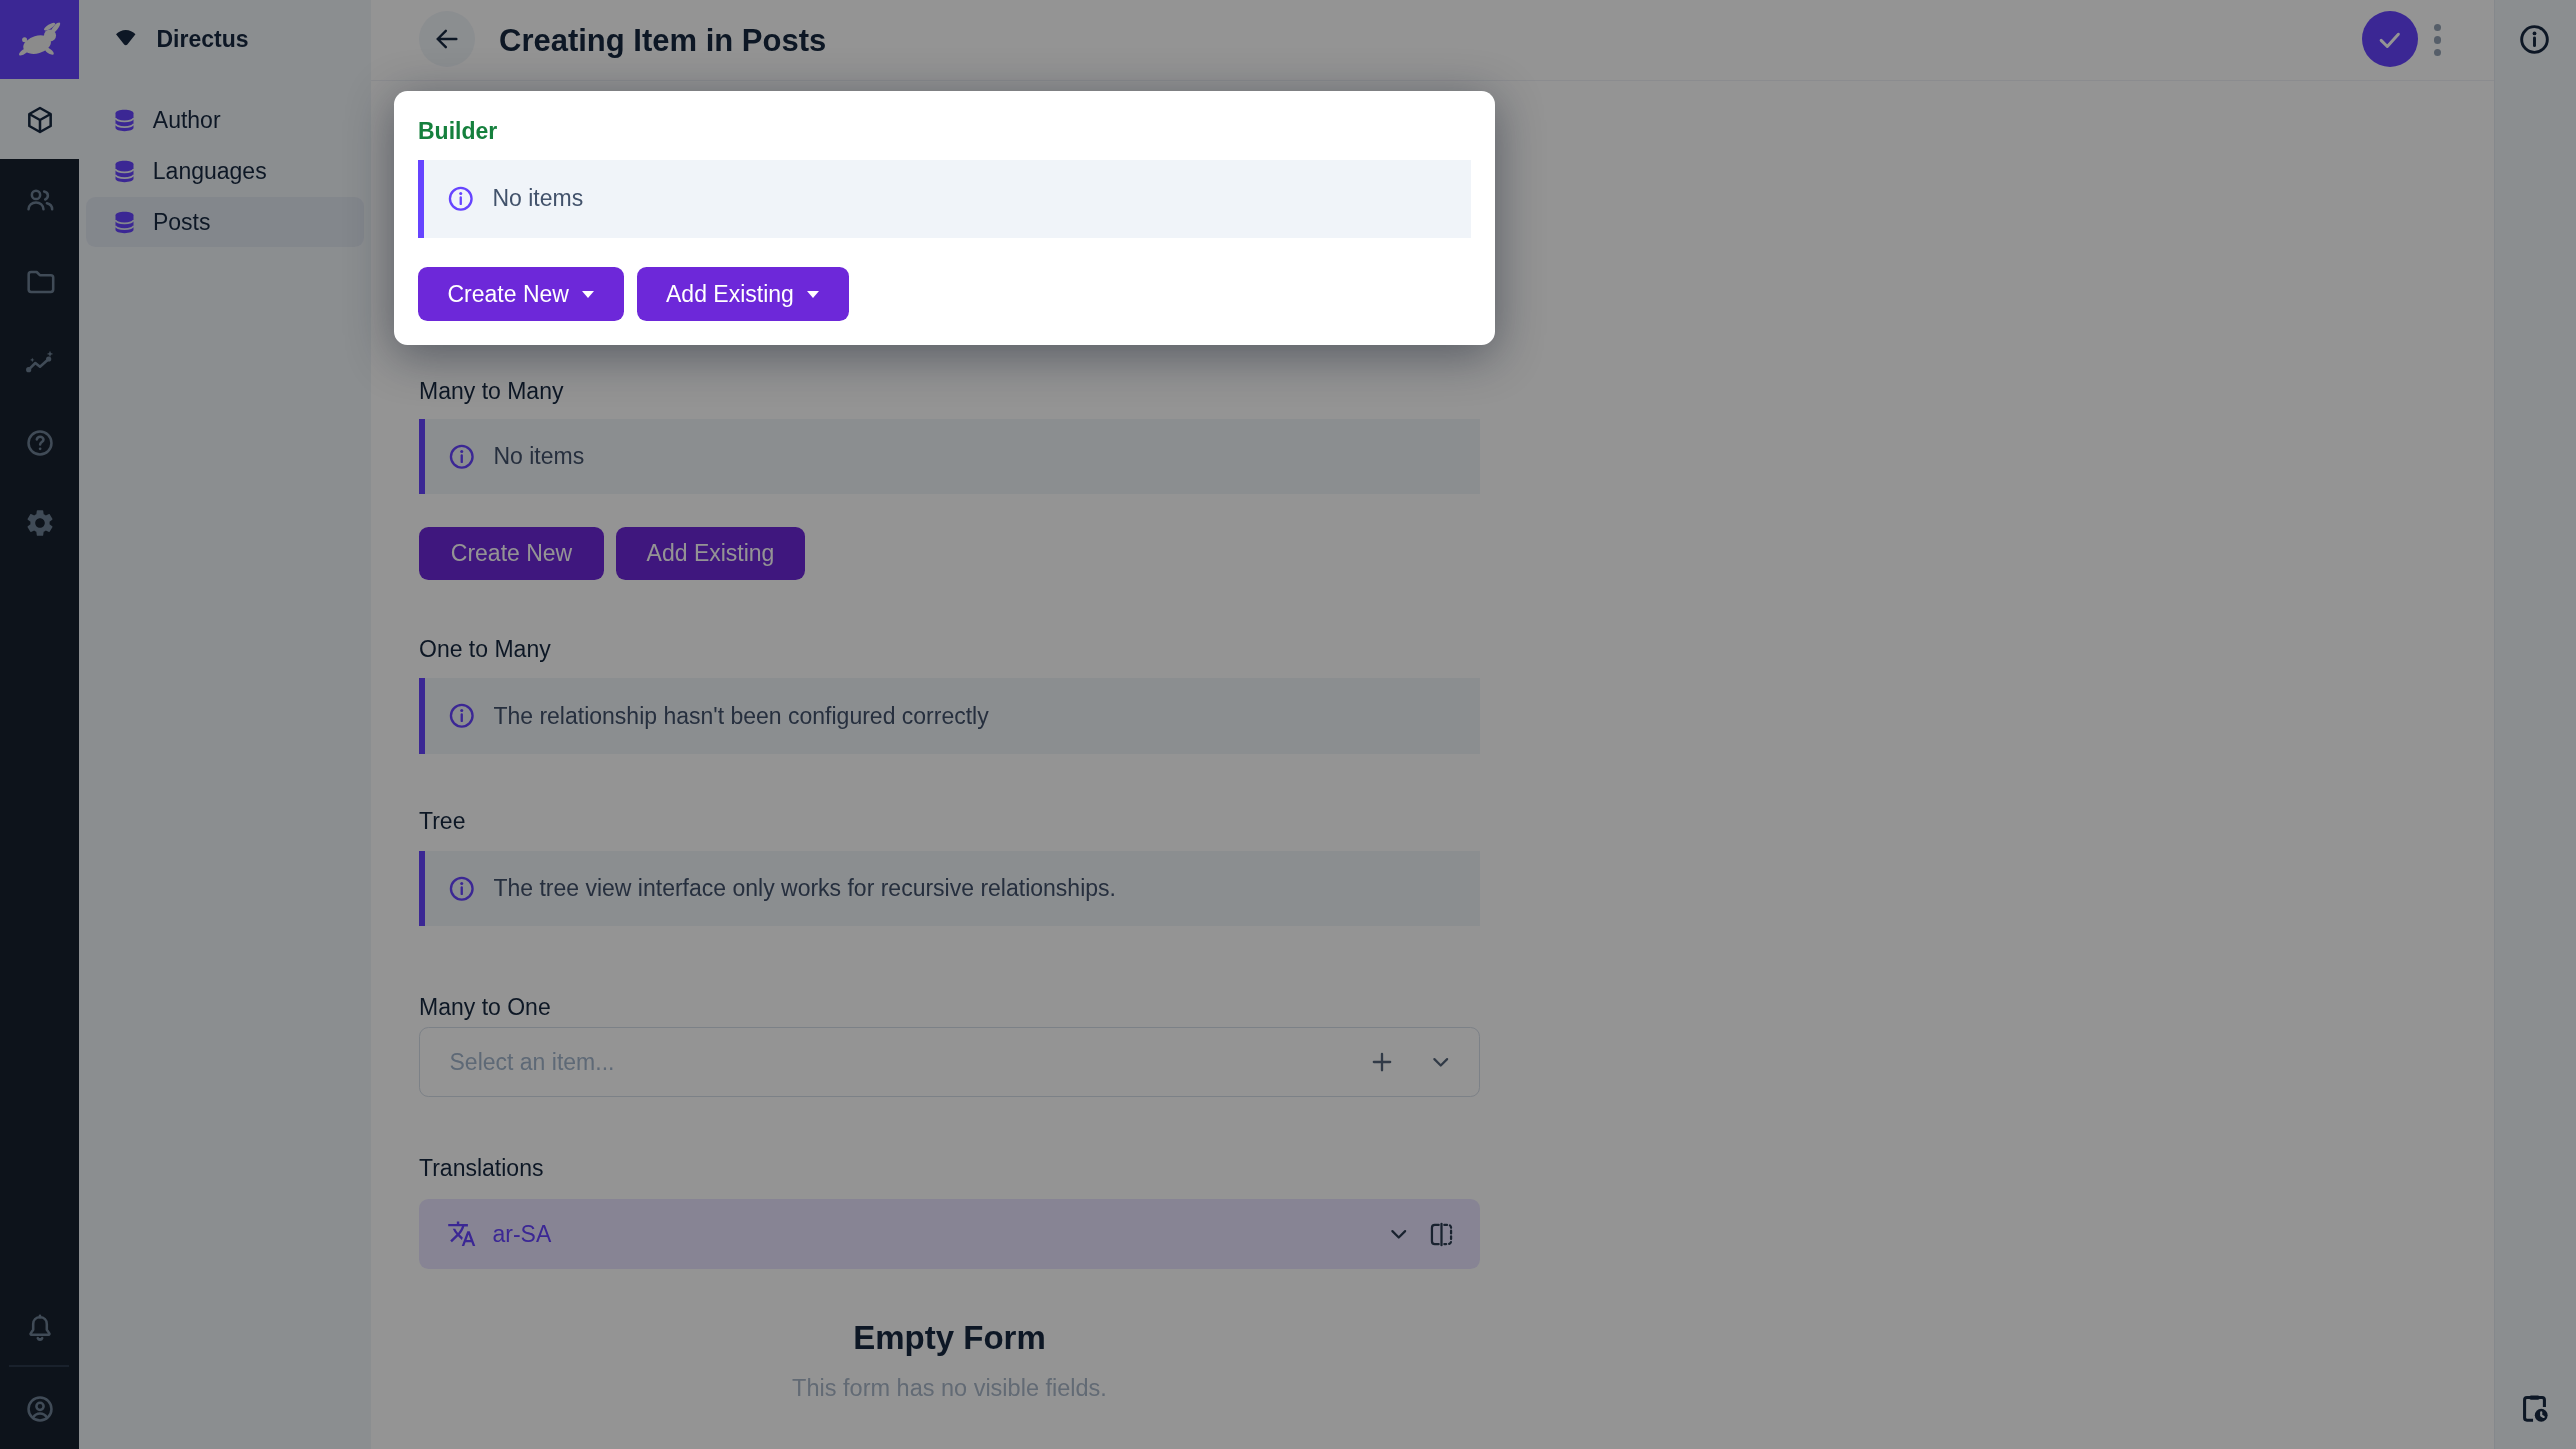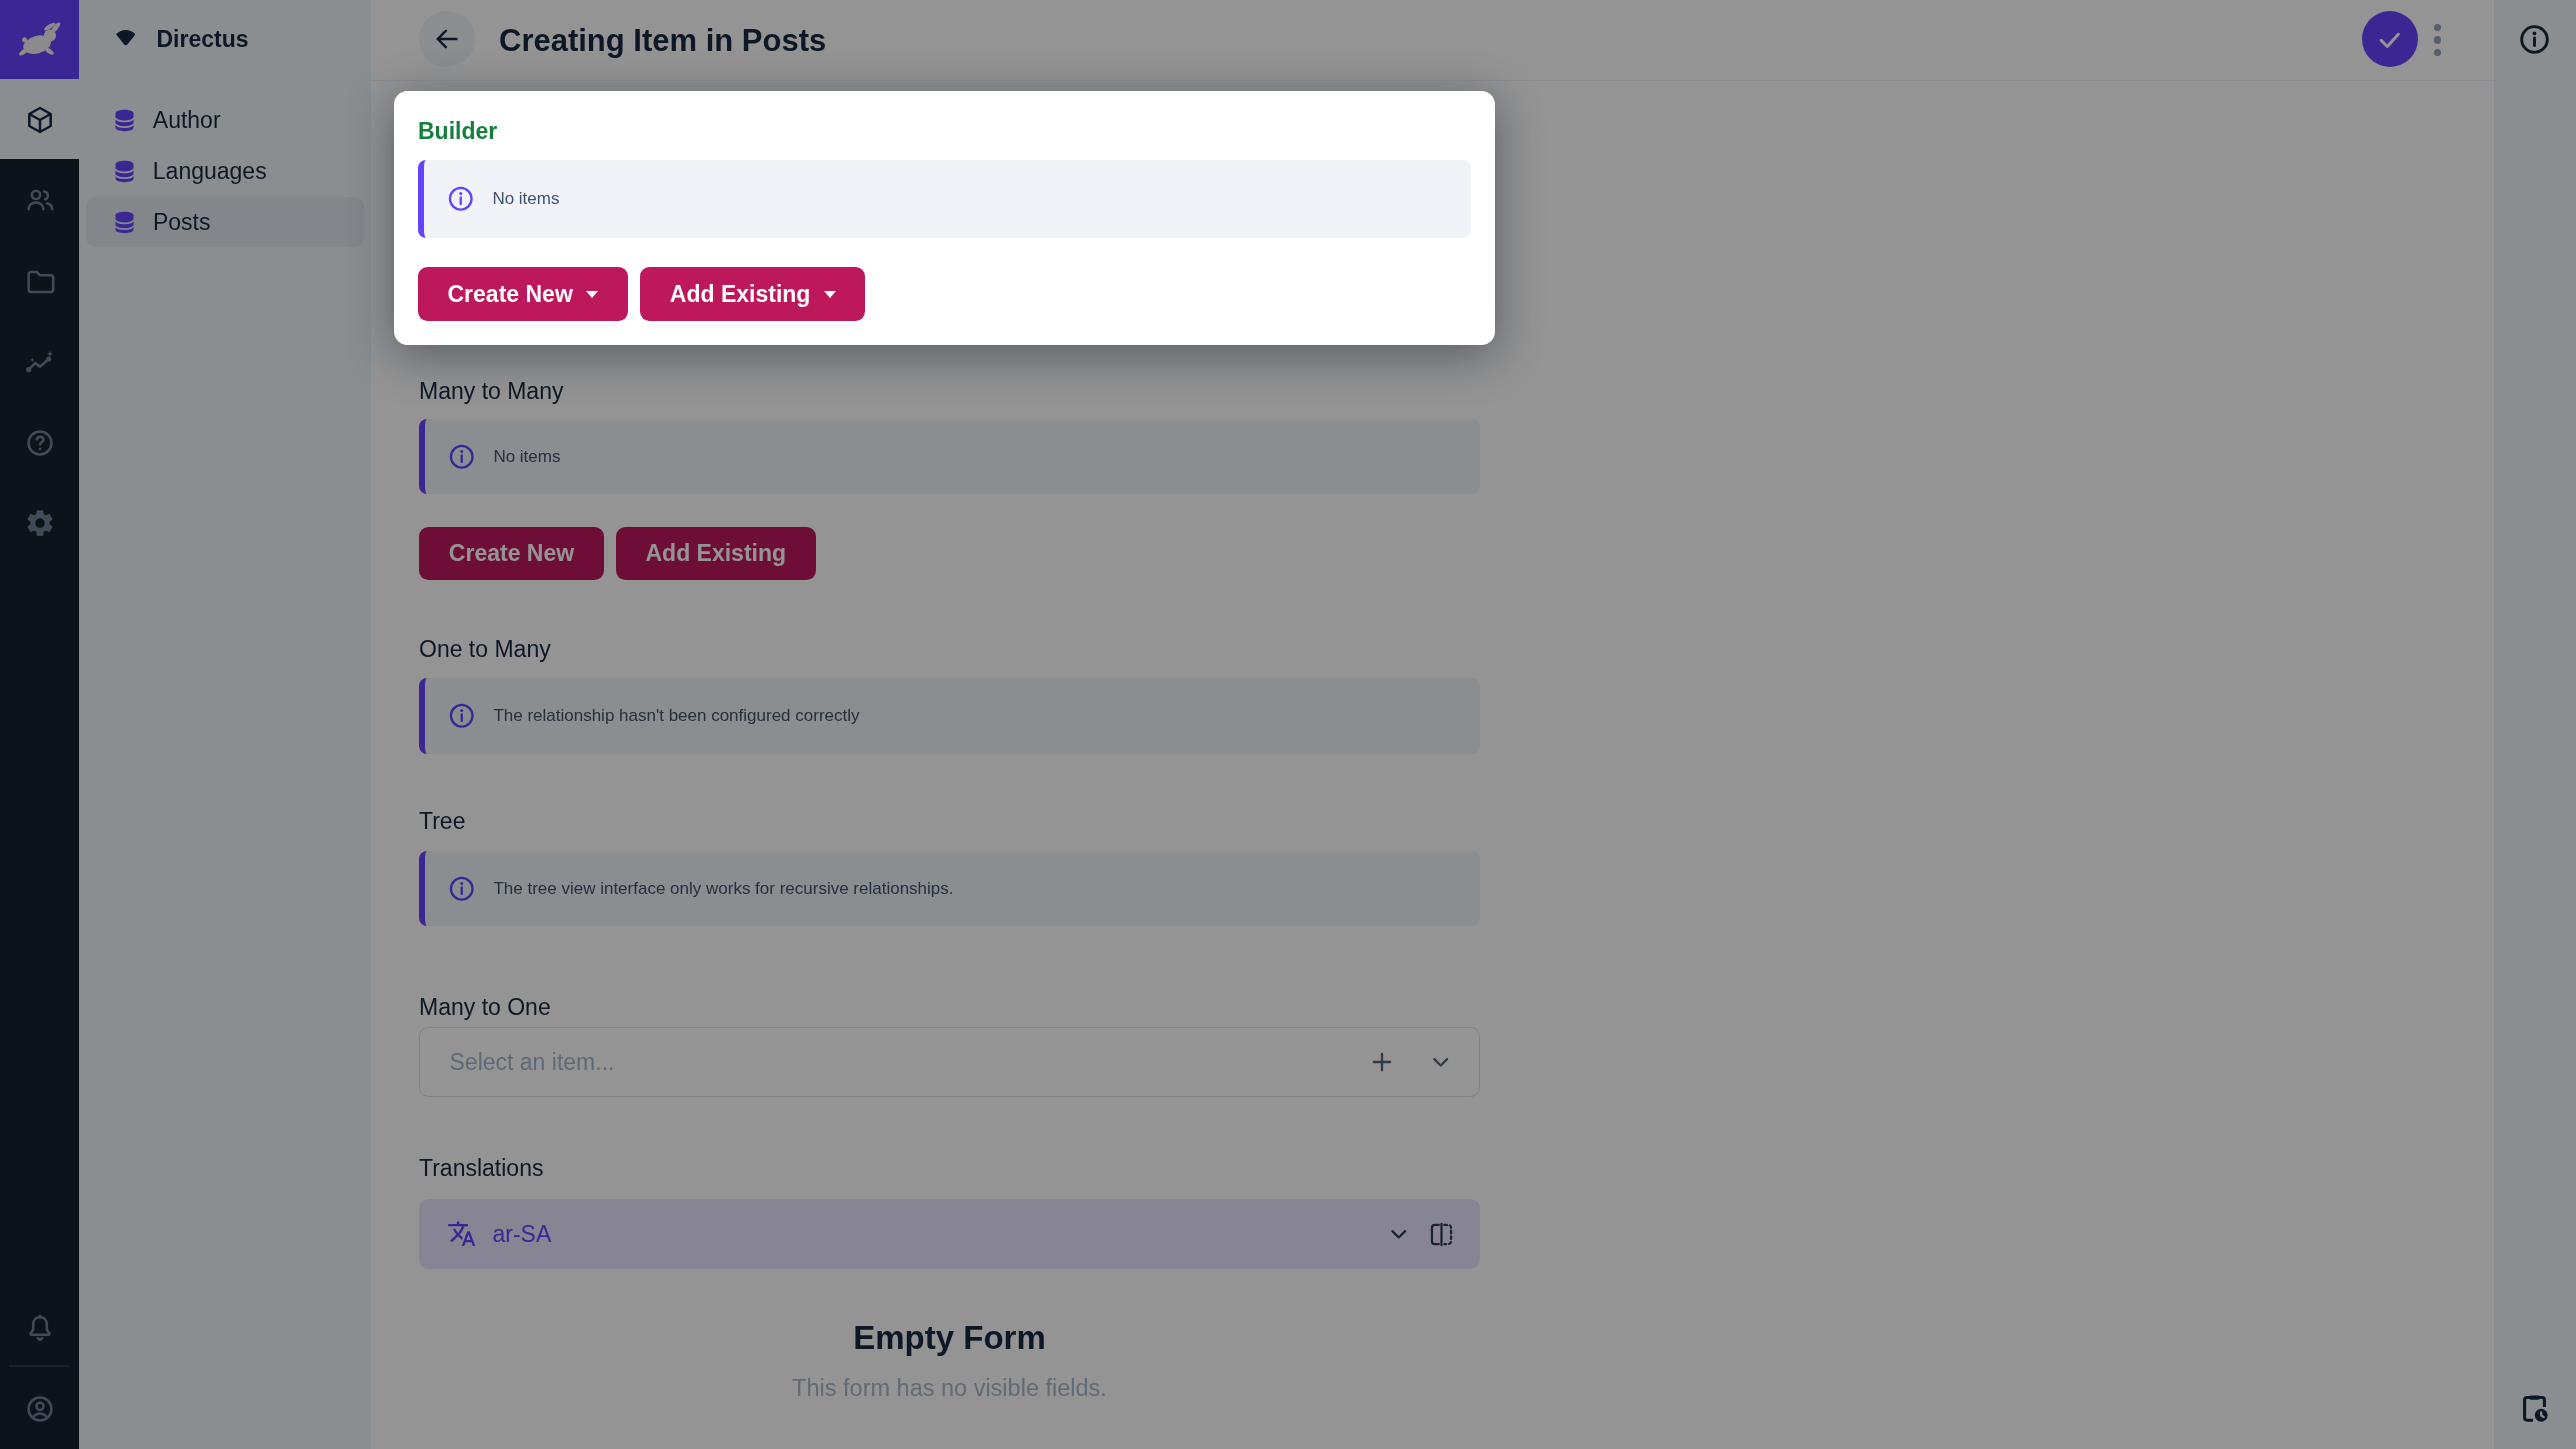--- a/index.html
+++ b/index.html
@@ -35,25 +35,25 @@
 
   
   #right-bar{position:absolute;left:2494px;top:0;width:82px;height:1449px;background:#f0f4f9;border-left:1.3px solid #e5ebf2;box-sizing:border-box;z-index:8;}
   #rb-info{position:absolute;left:22px;top:22px;width:35px;height:35px;cursor:pointer;}
   #rb-clipboard{position:absolute;left:22px;top:1391px;width:35px;height:35px;cursor:pointer;}
 
   
   .sec-label{position:absolute;left:419px;font-size:23px;font-weight:400;color:#172940;line-height:27px;}
   #lbl-m2m{top:378px;} #lbl-o2m{top:636px;} #lbl-tree{top:808px;} #lbl-m2o{top:994px;} #lbl-tr{top:1155px;}
 
-  .notice{box-sizing:border-box;background:#f0f4f9;border-left:6.7px solid #6644ff;border-radius:8px;display:flex;align-items:center;padding-left:21.5px;gap:17.4px;color:#42526b;font-size:17px;}
+  .notice{box-sizing:border-box;background:#f0f4f9;border-left:6.7px solid #6644ff;border-radius:0;display:flex;align-items:center;padding-left:21.5px;gap:17.4px;color:#42526b;font-size:23px;}
   .notice.abs{position:absolute;left:419px;width:1061px;}
   #box-m2m{top:419px;height:75px;} #box-o2m{top:678px;height:76px;} #box-tree{top:851px;height:75px;}
 
-  .btn{box-sizing:border-box;background:#be185d;color:#ffffff;font-family:"Liberation Sans",sans-serif;font-weight:700;font-size:23px;border:none;border-radius:9.4px;display:flex;align-items:center;justify-content:center;height:53px;padding:0 29.5px;gap:13.4px;cursor:pointer;}
+  .btn{box-sizing:border-box;background:#6d28d9;color:#ffffff;font-family:"Liberation Sans",sans-serif;font-weight:400;font-size:23px;border:none;border-radius:9.4px;display:flex;align-items:center;justify-content:center;height:53px;padding:0 29.5px;gap:13.4px;cursor:pointer;}
   .btn.abs{position:absolute;}
   #btn-m2m-create{left:419px;top:527px;min-width:185px;}
   #btn-m2m-add{left:616px;top:527px;min-width:189px;}
   .caret{width:0;height:0;border-left:6px solid transparent;border-right:6px solid transparent;border-top:7.4px solid #ffffff;}
 
   #m2o-input{position:absolute;left:419px;top:1027px;width:1061px;height:70px;box-sizing:border-box;border:1.3px solid #d6dee8;border-radius:9.4px;background:#ffffff;display:flex;align-items:center;padding:0 25.5px 0 29.5px;gap:32px;cursor:pointer;}
   #m2o-placeholder{flex:1;font-size:23px;color:#a2b5cc;}
 
   #tr-field{position:absolute;left:419px;top:1199px;width:1061px;height:70px;box-sizing:border-box;border-radius:9.4px;background:#e9e4ff;display:flex;align-items:center;padding:0 25.5px 0 28px;gap:16px;cursor:pointer;}
   #tr-lang{font-size:23px;font-weight:500;color:#6644ff;flex:1;}

